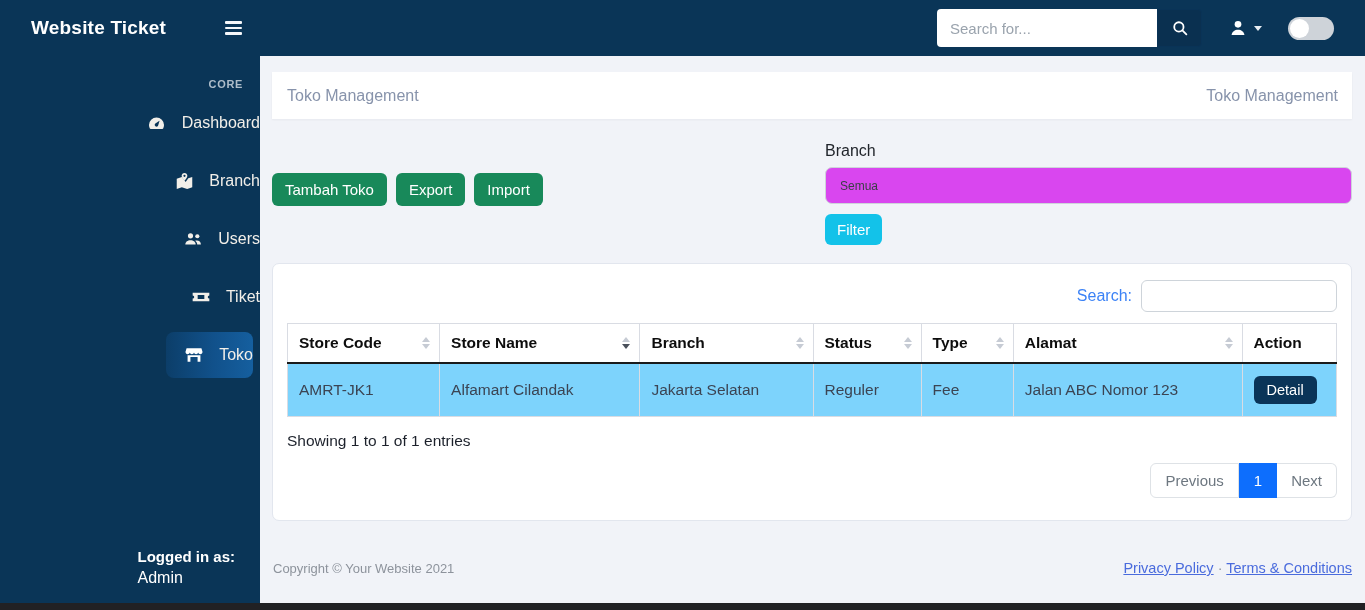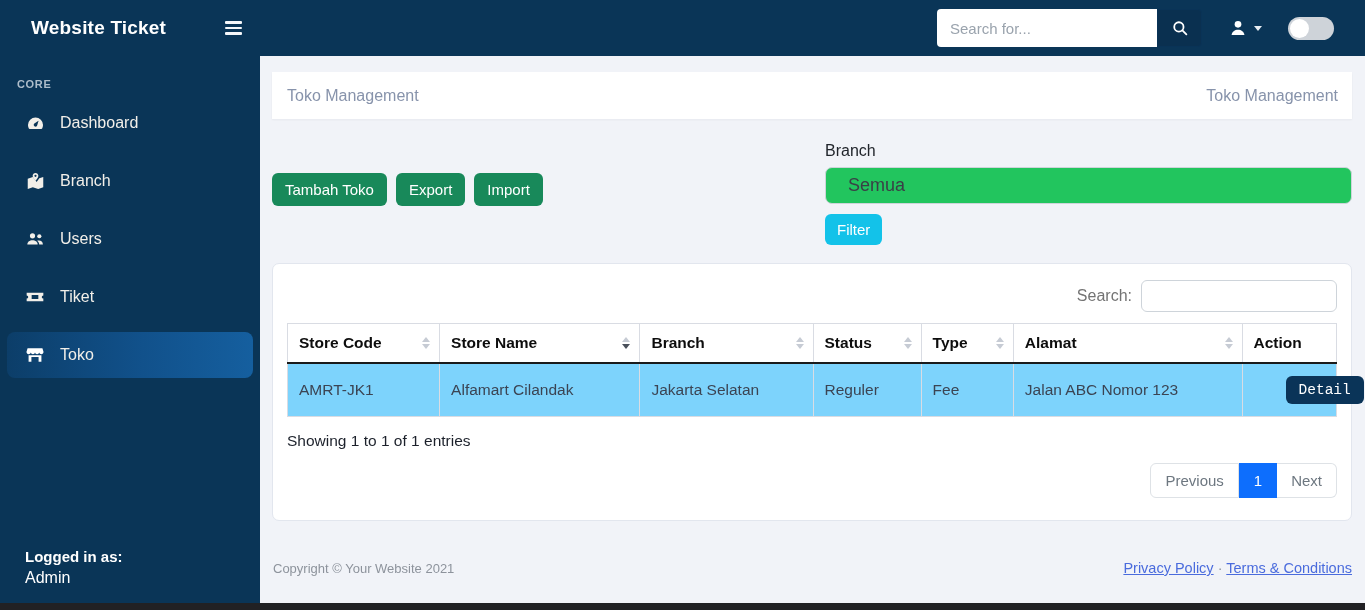--- a/index.html
+++ b/index.html
@@ -17,59 +17,59 @@
   .nav-search button { width:45px; height:38px; background:#0a3050; border:1px solid #093357; border-radius:0 4px 4px 0; display:flex; align-items:center; justify-content:center; cursor:pointer; }
   .user-area { display:flex; align-items:center; gap:6px; margin-right:26px; cursor:pointer; }
   .caret-down { width:0; height:0; border-left:4.5px solid transparent; border-right:4.5px solid transparent; border-top:5px solid #e8edf2; }
   .toggle { width:46px; height:23px; background:#ced3d9; border-radius:12px; position:relative; margin-right:31px; cursor:pointer; }
   .toggle .knob { position:absolute; left:2px; top:2px; width:19px; height:19px; border-radius:50%; background:#ffffff; }
 
   
   .layout { display:flex; height:547px; }
 
   
-  .sidebar { width:260px; background:#0a3557; display:flex; flex-direction:column; }
+  .sidebar { width:260px; background:#0a3557; display:flex; flex-direction:column;align-items:flex-end; }
   .side-section { padding:22px 17px 4px; font-size:11px; font-weight:bold; letter-spacing:.06em; color:#aebdca; }
   .side-item { height:58px; display:flex; align-items:center; gap:15px; padding-left:25px; color:#f2efe9; font-size:16px; cursor:pointer; }
   .side-item .icn { width:20px; height:20px; display:flex; align-items:center; justify-content:center; }
   .side-item.active { height:46px; margin:6px 7px; padding-left:18px; border-radius:8px;
     background:linear-gradient(90deg,#0c3e69 0%, #11518b 55%, #155f9f 100%); }
   .logged { margin-top:auto; padding:0 25px 16px; color:#ffffff; }
   .logged .l1 { font-size:15px; font-weight:bold; margin-bottom:4px; }
   .logged .l2 { font-size:16px; }
 
   
   .main { flex:1; display:flex; flex-direction:column; background:#f1f3f8; }
   .content { padding:16px 13px 0 12px; }
   .breadcrumb-card { height:47px; background:#ffffff; border-radius:0; box-shadow:0 1px 2px rgba(30,40,60,.05); display:flex; align-items:center; justify-content:space-between; padding:0 14px 0 15px; }
   .breadcrumb-card .bc { color:#8793ab; font-size:16px; }
 
   .tool-row { display:flex; margin-top:23px; }
   .tool-left { flex:1; padding-top:31px; display:flex; align-items:flex-start; gap:9px; }
   .btn-green { background:#18895a; color:#ffffff; border:none; border-radius:6px; padding:8px 13px; font-size:15px; font-family:"Liberation Sans",sans-serif; cursor:pointer; }
   .tool-right { width:527px; display:flex; flex-direction:column; }
   .field-label { font-size:16px; color:#21252b; margin-bottom:7px; }
-  .select-box { height:37px; background:#22c55e; border:1px solid #ced4da; border-radius:7px; display:flex; align-items:center; padding:0 22px; font-size:18px; color:#3a3f46; cursor:pointer; }
+  .select-box { height:37px; background:#d946ef; border:1px solid #ced4da; border-radius:7px; display:flex; align-items:center; padding:0 14px; font-size:12px; color:#3a3f46; cursor:pointer; }
   .btn-filter { margin-top:10px; align-self:flex-start; background:#13c2e9; color:#ffffff; border:none; border-radius:6px; padding:7px 12px; font-size:15px; font-family:"Liberation Sans",sans-serif; cursor:pointer; }
 
   .table-card { margin-top:18px; background:#ffffff; border:1px solid #e2e6ee; border-radius:7px; padding:16px 14px 22px; }
   .search-row { display:flex; justify-content:flex-end; align-items:center; gap:9px; }
-  .search-row label { font-size:16px; color:#737373; }
+  .search-row label { font-size:16px; color:#3b82f6; }
   .search-row input { width:196px; height:32px; border:1px solid #ced4da; border-radius:6px; padding:0 10px; font-size:15px; font-family:"Liberation Sans",sans-serif; outline:none; }
 
   table { width:100%; border-collapse:collapse; margin-top:11px; table-layout:fixed; }
   th { text-align:left; font-size:15.5px; color:#0d0d0d; font-weight:bold; padding:10px 24px 10px 11px; border:1px solid #d9dce3; border-bottom:2px solid #1a1a1a; position:relative; cursor:pointer; }
   th.no-sort { cursor:default; }
   td { font-size:15.5px; color:#3b4453; padding:12px 11px; border:1px solid #d9dce3; background:#7dd3fc; }
   .c1{width:14.5%}.c2{width:19.1%}.c3{width:16.5%}.c4{width:10.3%}.c5{width:8.8%}.c6{width:21.8%}.c7{width:9.0%}
   .sort { position:absolute; right:9px; top:50%; transform:translateY(-50%); display:flex; flex-direction:column; gap:2px; }
   .sort .up { width:0;height:0;border-left:4px solid transparent;border-right:4px solid transparent;border-bottom:5px solid #c6cbd4; }
   .sort .down { width:0;height:0;border-left:4px solid transparent;border-right:4px solid transparent;border-top:5px solid #c6cbd4; }
   .sort .down.on { border-top-color:#4a505b; }
-  .btn-detail { background:#0a3458; color:#ffffff; border:none; border-radius:6px; padding:6px 13px; font-size:14.5px; font-family:Liberation Mono, monospace; cursor:pointer;margin-left:32px; }
+  .btn-detail { background:#0a3458; color:#ffffff; border:none; border-radius:6px; padding:6px 13px; font-size:14.5px; font-family:Liberation Sans, sans-serif; cursor:pointer; }
 
   .info-text { margin-top:15px; font-size:15.5px; color:#1c212b; }
   .pagination { display:flex; justify-content:flex-end; margin-top:13px; }
   .page-item { font-size:15px; padding:8px 14px; border:1px solid #dee2e6; background:#ffffff; color:#6d7780; cursor:pointer; }
   .page-item.prev { border-radius:6px 0 0 6px; }
   .page-item.next { border-radius:0 6px 6px 0; border-left:none; }
   .page-item.current { background:#0d6efd; border-color:#0d6efd; color:#ffffff; }
 
   .footer { margin-top:auto; display:flex; justify-content:space-between; align-items:center; padding:0 13px 27px 13px; }
   .copyright { color:#8d939c; font-size:13px; }

